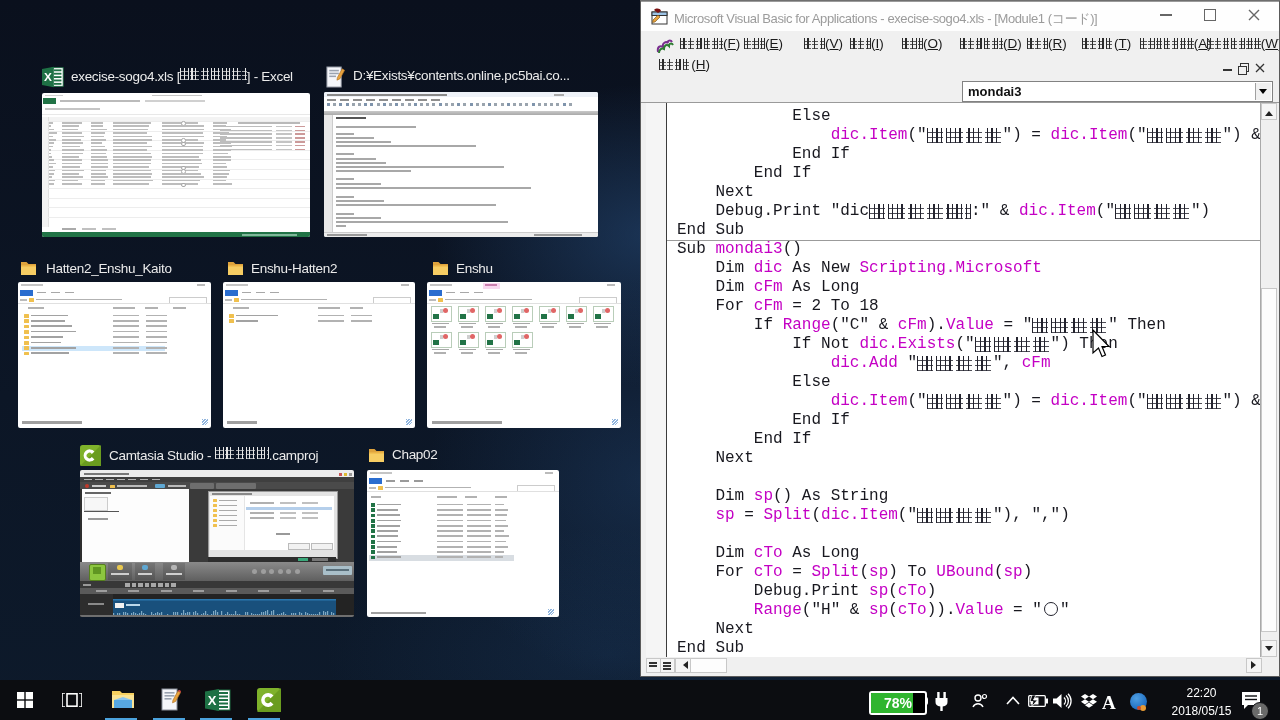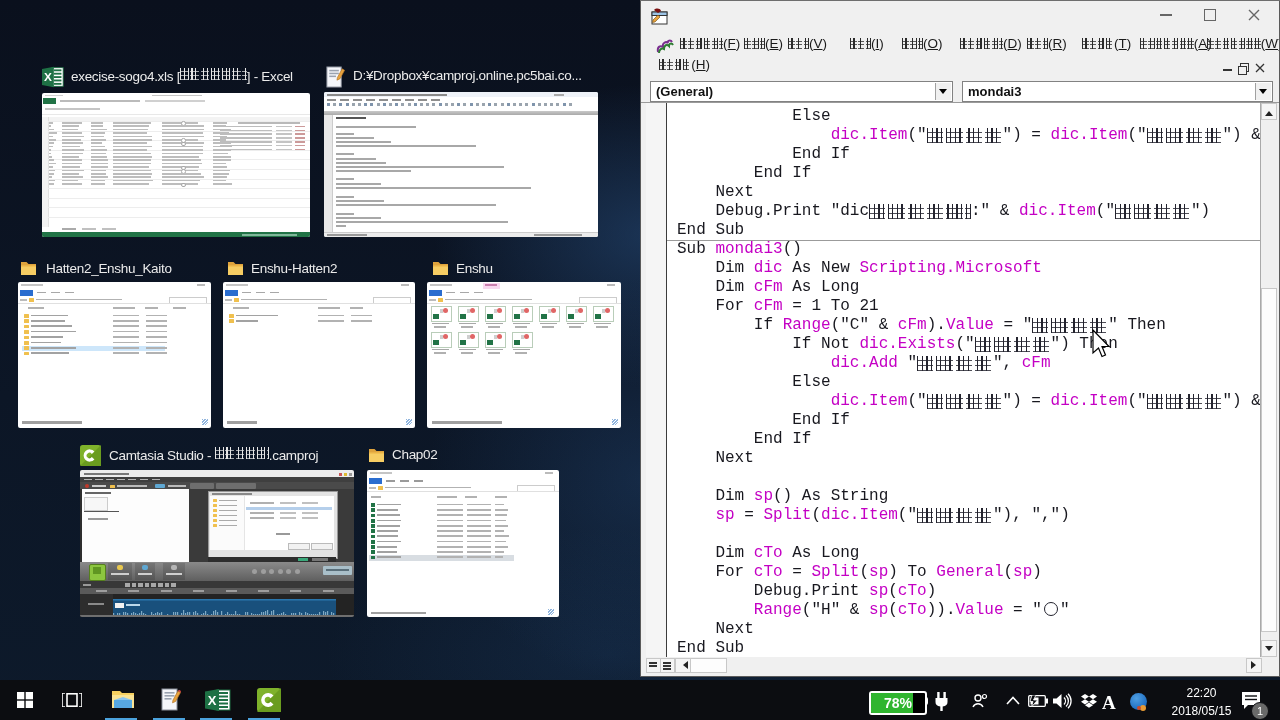--- a/index.html
+++ b/index.html
@@ -227,21 +227,21 @@
   <div class="s" style="left:178px;top:55.6px;width:52px;height:1.5px;background:#bdbdbd;"></div>
   <div class="s" style="left:234px;top:55.6px;width:16px;height:1.5px;background:#c4c4c4;"></div>
   <div class="s" style="left:253px;top:55.6px;width:10px;height:1.5px;background:#cc9a9a;"></div>
   <div class="s" style="left:20px;top:135px;width:14px;height:2px;background:#aaa;"></div>
   <div class="s" style="left:40px;top:135px;width:14px;height:2px;background:#c0c0c0;"></div>
   <div class="s" style="left:60px;top:135px;width:14px;height:2px;background:#c0c0c0;"></div>
   <div class="abs" style="left:0;top:139px;right:0;height:5px;background:#217346;"></div>
   <div class="s" style="left:200px;top:141px;width:55px;height:1.5px;background:#7fb79a;"></div>
 </div>
 
-<div class="lbl" style="left:353px;top:68px;">D:¥Dropbox¥camproj.online.pc5bai.co...</div>
+<div class="lbl" style="left:353px;top:68px;">D:¥Exists¥contents.online.pc5bai.co...</div>
 <svg class="abs" style="left:325px;top:66px;" width="21" height="22" viewBox="0 0 20 23">
   <rect x="1" y="1" width="15" height="21" fill="#f5f6fa" stroke="#8a8f9a" stroke-width="1"></rect>
   <rect x="3.5" y="4" width="10" height="1.6" fill="#9aa2b0"></rect>
     <rect x="3.5" y="7" width="10" height="1.6" fill="#9aa2b0"></rect>
   <rect x="3.5" y="10" width="7" height="1.6" fill="#9aa2b0"></rect>
   <path d="M12 12 L17 3 L19.5 4.5 L14.5 13.5 L11.5 14.8 Z" fill="#e8a33d" stroke="#b5762a" stroke-width=".7"></path>
 </svg>
 <div class="thumb" id="th-text" style="left:324px;top:92px;width:274px;height:145px;">
   <div class="abs" style="left:0;top:0;right:0;height:5px;background:#eef2f8;"></div>
   <div class="s" style="left:3px;top:1.5px;width:120px;height:2px;background:#8a8a8a;"></div>
@@ -816,94 +816,93 @@
   <div class="s" style="left:128px;top:86.4px;width:8px;height:1.8px;background:#b2b2b2;"></div>
   <div class="s" style="left:4px;top:141.5px;width:55px;height:2.5px;background:#a0a0a0;"></div>
   <div class="grip" style="left:181px;top:139px;"></div>
 </div>
 
 <div id="vba">
  <div class="abs" style="left:0;top:0;width:1px;height:677px;background:#5a5a5a;z-index:40;"></div>
  <div class="abs" style="left:639px;top:0;width:1px;height:677px;background:#5a5a5a;z-index:40;"></div>
  <div class="abs" style="left:0;top:0;width:640px;height:1px;background:#6e6e6e;z-index:40;"></div>
  <div class="abs" style="left:0;top:676px;width:640px;height:1px;background:#5a5a5a;z-index:40;"></div>
+ <div class="titlebar">
+   <div class="title">Microsoft Visual Basic for Applications - execise-sogo4.xls - [Module1 (コード)]</div>
+ </div>
 
  <svg class="abs" style="left:11px;top:8px;" width="17" height="17" viewBox="0 0 17 17">
    <rect x="1" y="4" width="15" height="12" fill="#fff" stroke="#333" stroke-width="1"></rect>
    <rect x="1" y="4" width="15" height="3.5" fill="#9cc3e5" stroke="#333" stroke-width="1"></rect>
    <path d="M3 2 C5 0,9 0,10 3 L7 5 Z" fill="#7a1010"></path>
    <path d="M2 12 l5 -5 2 2 -5 5 -2.5 .5 Z" fill="#e8a33d" stroke="#6b4a10" stroke-width=".6"></path>
  </svg>
 
  <div class="abs" style="left:520px;top:14px;width:12px;height:2px;background:#666;"></div>
  <div class="abs" style="left:564px;top:9px;width:10px;height:10px;border:1.5px solid #666;"></div>
  <svg class="abs" style="left:608px;top:9px;" width="12" height="12" viewBox="0 0 12 12">
       <path d="M1 1 L11 11 M11 1 L1 11" stroke="#666" stroke-width="1.4"></path>
     </svg>
 
  <svg class="abs" style="left:16px;top:39px;" width="18" height="15" viewBox="0 0 18 15">
    <path d="M2 13 C1 8,4 6,7 8 C6 4,10 2,12 4 C11 1,15 1,16 3" stroke="#7a2f8f" stroke-width="2" fill="none"></path>
    <path d="M3 14 C3 10,6 9,8 10 C8 6,11 5,13 7 C13 4,16 4,17 6" stroke="#2e7d32" stroke-width="2" fill="none"></path>
  </svg>
  <div class="menu1" style="left:40px;"><span class="j">ファイル</span>(<u>F</u>)</div>
  <div class="menu1" style="left:104px;"><span class="j">編集</span>(<u>E</u>)</div>
- <div class="menu1" style="left:148px;"><span class="j">表示</span>(<u>V</u>)</div>
+ <div class="menu1" style="left:164px;"><span class="j">表示</span>(<u>V</u>)</div>
  <div class="menu1" style="left:210px;"><span class="j">挿入</span>(<u>I</u>)</div>
  <div class="menu1" style="left:262px;"><span class="j">書式</span>(<u>O</u>)</div>
  <div class="menu1" style="left:320px;"><span class="j">デバッグ</span>(<u>D</u>)</div>
  <div class="menu1" style="left:387px;"><span class="j">実行</span>(<u>R</u>)</div>
  <div class="menu1" style="left:442px;"><span class="j">ツール</span>(<u>T</u>)</div>
  <div class="menu1" style="left:500px;"><span class="j">ウィンドウ</span>(<u>A</u>)</div>
  <div class="menu1" style="left:567px;"><span class="j">ウィンドウ</span>(<u>W</u>)</div>
  <div class="menu1" style="left:19px;top:57px;"><span class="j">ヘルプ</span>(<u>H</u>)</div>
 
  <div class="abs" style="left:583px;top:69px;width:9px;height:2px;background:#333;"></div>
  <div class="abs" style="left:600px;top:63px;width:7px;height:7px;border:1px solid #333;background:#f0f0f0;"></div>
  <div class="abs" style="left:598px;top:66px;width:7px;height:7px;border:1px solid #333;background:#f0f0f0;"></div>
  <svg class="abs" style="left:615px;top:63px;" width="10" height="10" viewBox="0 0 10 10">
       <path d="M1 1 L9 9 M9 1 L1 9" stroke="#333" stroke-width="1.3"></path>
     </svg>
 
- <div id="combo1" style="left:10px;width:301px;">
-      <div class="cbtxt">(General)</div>
-      <div class="cbbtn"></div>
-    </div>
  <div id="combo2" style="left:322px;width:309px;">
       <div class="cbtxt">mondai3</div>
       <div class="cbbtn"></div>
     </div>
  <div class="abs" style="left:0;top:102px;width:640px;height:1px;background:#9a9a9a;"></div>
 </div>
 <div id="codearea"></div>
 <div id="marginbar"></div>
 <div id="code"><span>            Else
                 </span><span class="m">dic.Item</span><span>("</span><span class="jp">渋谷区</span><span>") = </span><span class="m">dic.Item</span><span>("</span><span class="jp">渋谷区</span><span>") &amp;
             End If
         End If
     Next
     Debug.Print "dic</span><span class="jp">から出力</span><span>:" &amp; </span><span class="m">dic.Item</span><span>("</span><span class="jp">渋谷区</span><span>")
 End Sub
 Sub </span><span class="m">mondai3</span><span>()
     Dim </span><span class="m">dic</span><span> As New </span><span class="m">Scripting.Microsoft</span><span>
     Dim </span><span class="m">cFm</span><span> As Long
-    For </span><span class="m">cFm</span><span> = 1 To 21
+    For </span><span class="m">cFm</span><span> = 2 To 18
         If </span><span class="m">Range</span><span>("C" &amp; </span><span class="m">cFm</span><span>).</span><span class="m">Value</span><span> = "</span><span class="jp">渋谷区</span><span>" Then
             If Not </span><span class="m">dic.Exists</span><span>("</span><span class="jp">渋谷区</span><span>") Then
                 </span><span class="m">dic.Add</span><span> "</span><span class="jp">渋谷区</span><span>", </span><span class="m">cFm</span><span>
             Else
                 </span><span class="m">dic.Item</span><span>("</span><span class="jp">渋谷区</span><span>") = </span><span class="m">dic.Item</span><span>("</span><span class="jp">渋谷区</span><span>") &amp;
             End If
         End If
     Next
 
     Dim </span><span class="m">sp</span><span>() As String
     </span><span class="m">sp</span><span> = </span><span class="m">Split</span><span>(</span><span class="m">dic.Item</span><span>("</span><span class="jp">渋谷区</span><span>"), ",")
 
     Dim </span><span class="m">cTo</span><span> As Long
-    For </span><span class="m">cTo</span><span> = </span><span class="m">Split</span><span>(</span><span class="m">sp</span><span>) To </span><span class="m">General</span><span>(</span><span class="m">sp</span><span>)
+    For </span><span class="m">cTo</span><span> = </span><span class="m">Split</span><span>(</span><span class="m">sp</span><span>) To </span><span class="m">UBound</span><span>(</span><span class="m">sp</span><span>)
         Debug.Print </span><span class="m">sp</span><span>(</span><span class="m">cTo</span><span>)
         </span><span class="m">Range</span><span>("H" &amp; </span><span class="m">sp</span><span>(</span><span class="m">cTo</span><span>)).</span><span class="m">Value</span><span> = "</span><span class="mc"></span><span>"
     Next
 End Sub</span></div>
 <div id="sep1"></div>
 
 <svg class="abs" style="left:1090px;top:329px;z-index:30;" width="22" height="30" viewBox="0 0 22 30">
  <path d="M3 1 L3 24 L8.5 19 L12 27.5 L15.5 26 L12 17.5 L19 17.5 Z" fill="#fff" stroke="#000" stroke-width="1.2"></path>
 </svg>
 <div id="vsb">

